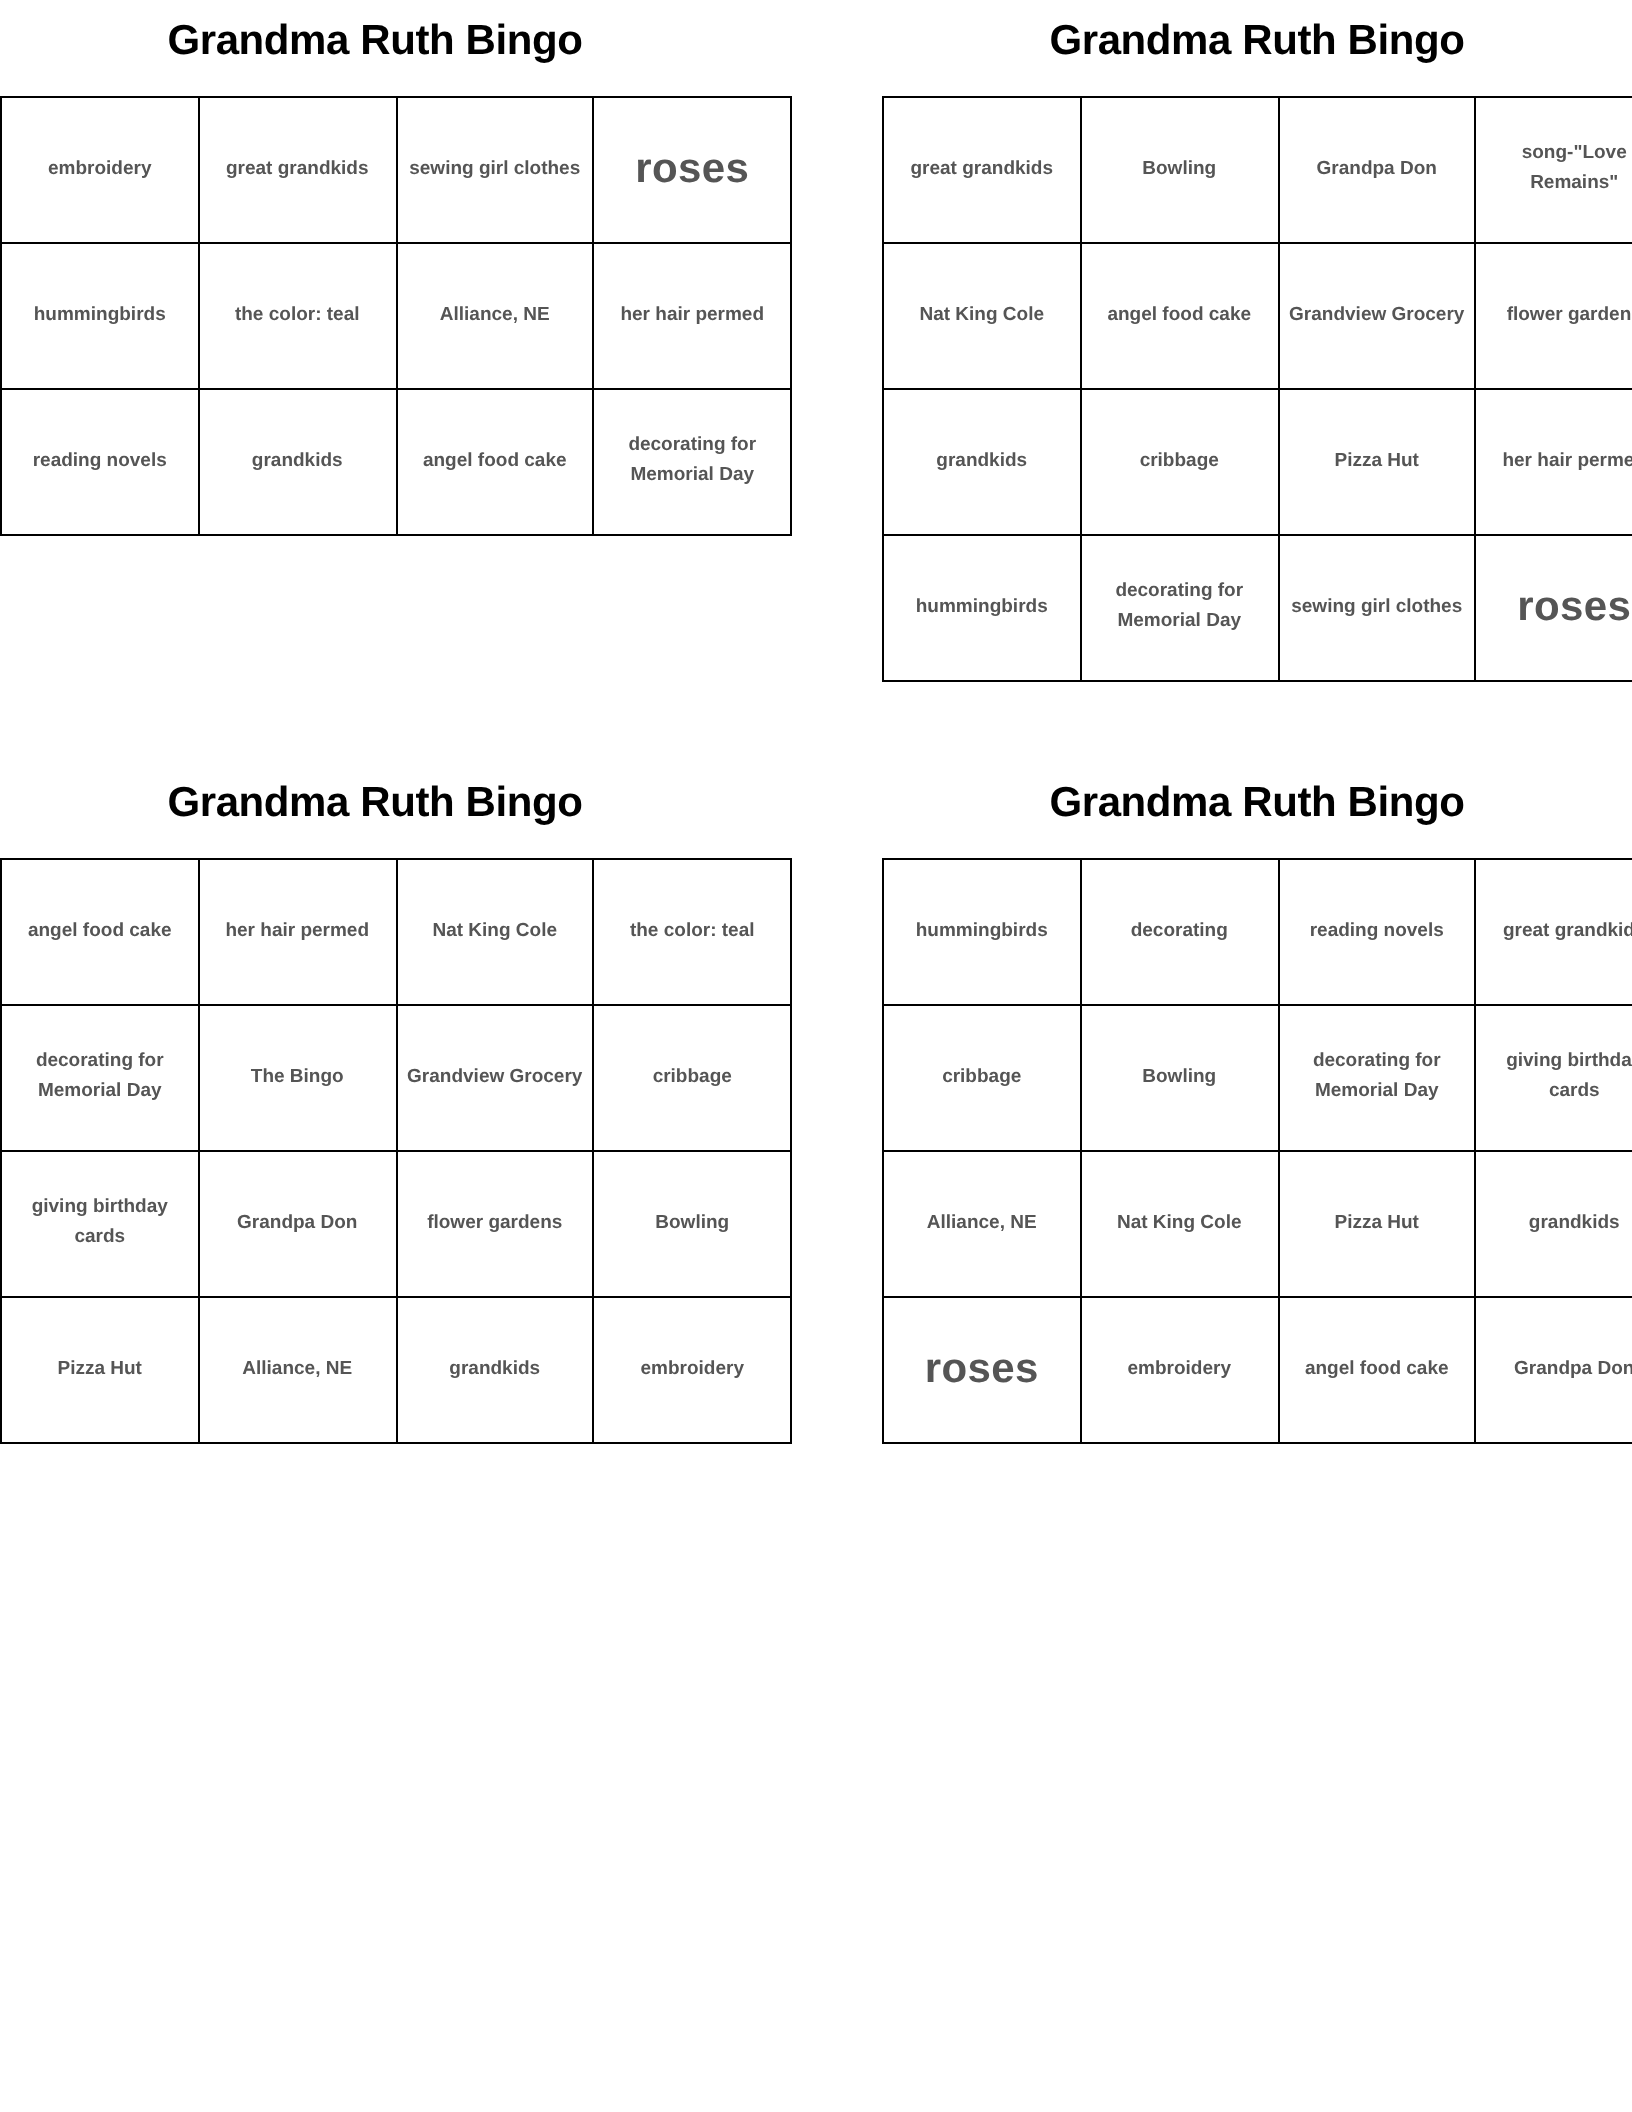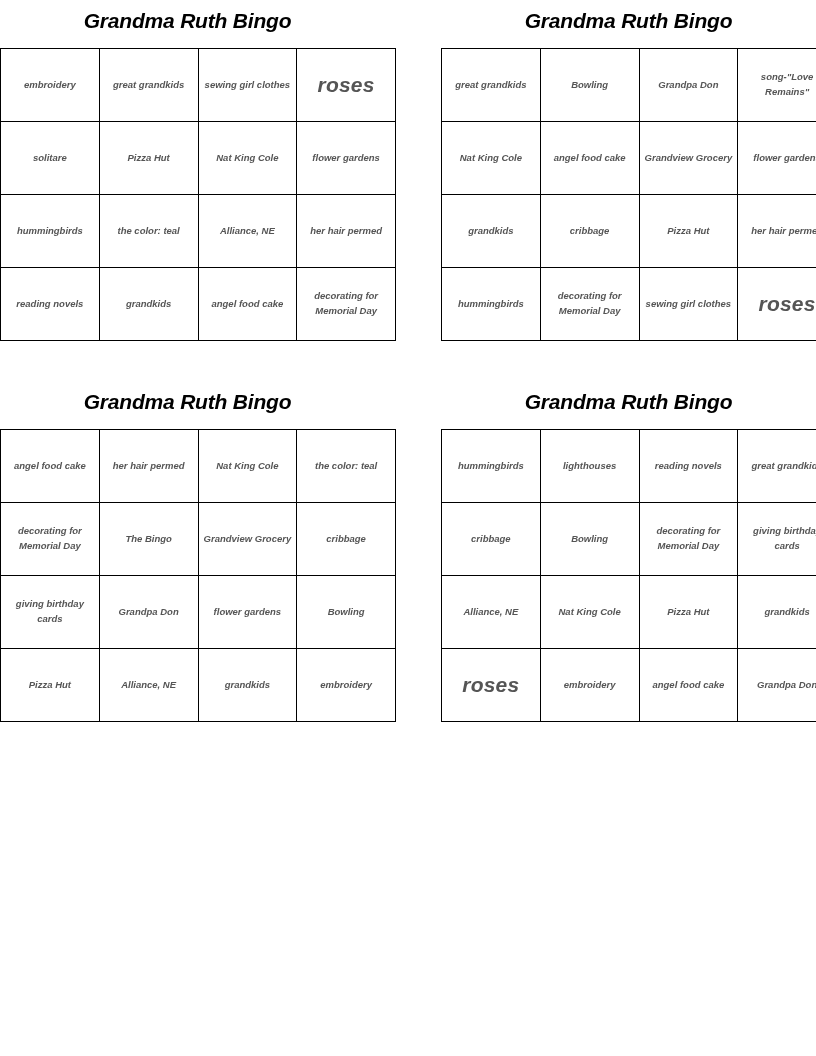--- a/index.html
+++ b/index.html
@@ -18,21 +18,20 @@
     position: relative;
     width: 816px;
     height: 1056px;
     overflow: hidden;
   }
 
   
   .card {
     position: absolute;
     width: 375px;
-    font-style: italic;
   }
   .card-r1c1 { left: 0px;   top: 8px; }
   .card-r1c2 { left: 441px; top: 8px; }
   .card-r2c1 { left: 0px;   top: 389px; }
   .card-r2c2 { left: 441px; top: 389px; }
 
   .card-title {
     font-size: 21px;
     font-weight: bold;
     color: #000000;
@@ -78,26 +77,20 @@
     <div class="card-title">Grandma Ruth Bingo</div>
     <table class="bingo-grid">
       <tbody>
         <tr>
           <td>embroidery</td>
           <td>great grandkids</td>
           <td>sewing girl clothes</td>
           <td class="big">roses</td>
         </tr>
         <tr>
-          <td>solitare</td>
-          <td>Pizza Hut</td>
-          <td>Nat King Cole</td>
-          <td>flower gardens</td>
-        </tr>
-        <tr>
           <td>hummingbirds</td>
           <td>the color: teal</td>
           <td>Alliance, NE</td>
           <td>her hair permed</td>
         </tr>
         <tr>
           <td>reading novels</td>
           <td>grandkids</td>
           <td>angel food cake</td>
           <td>decorating for Memorial Day</td>
@@ -169,21 +162,21 @@
       </tbody>
     </table>
   </div>
 
   <div class="card card-r2c2">
     <div class="card-title">Grandma Ruth Bingo</div>
     <table class="bingo-grid">
       <tbody>
         <tr>
           <td>hummingbirds</td>
-          <td>lighthouses</td>
+          <td>decorating</td>
           <td>reading novels</td>
           <td>great grandkids</td>
         </tr>
         <tr>
           <td>cribbage</td>
           <td>Bowling</td>
           <td>decorating for Memorial Day</td>
           <td>giving birthday cards</td>
         </tr>
         <tr>

